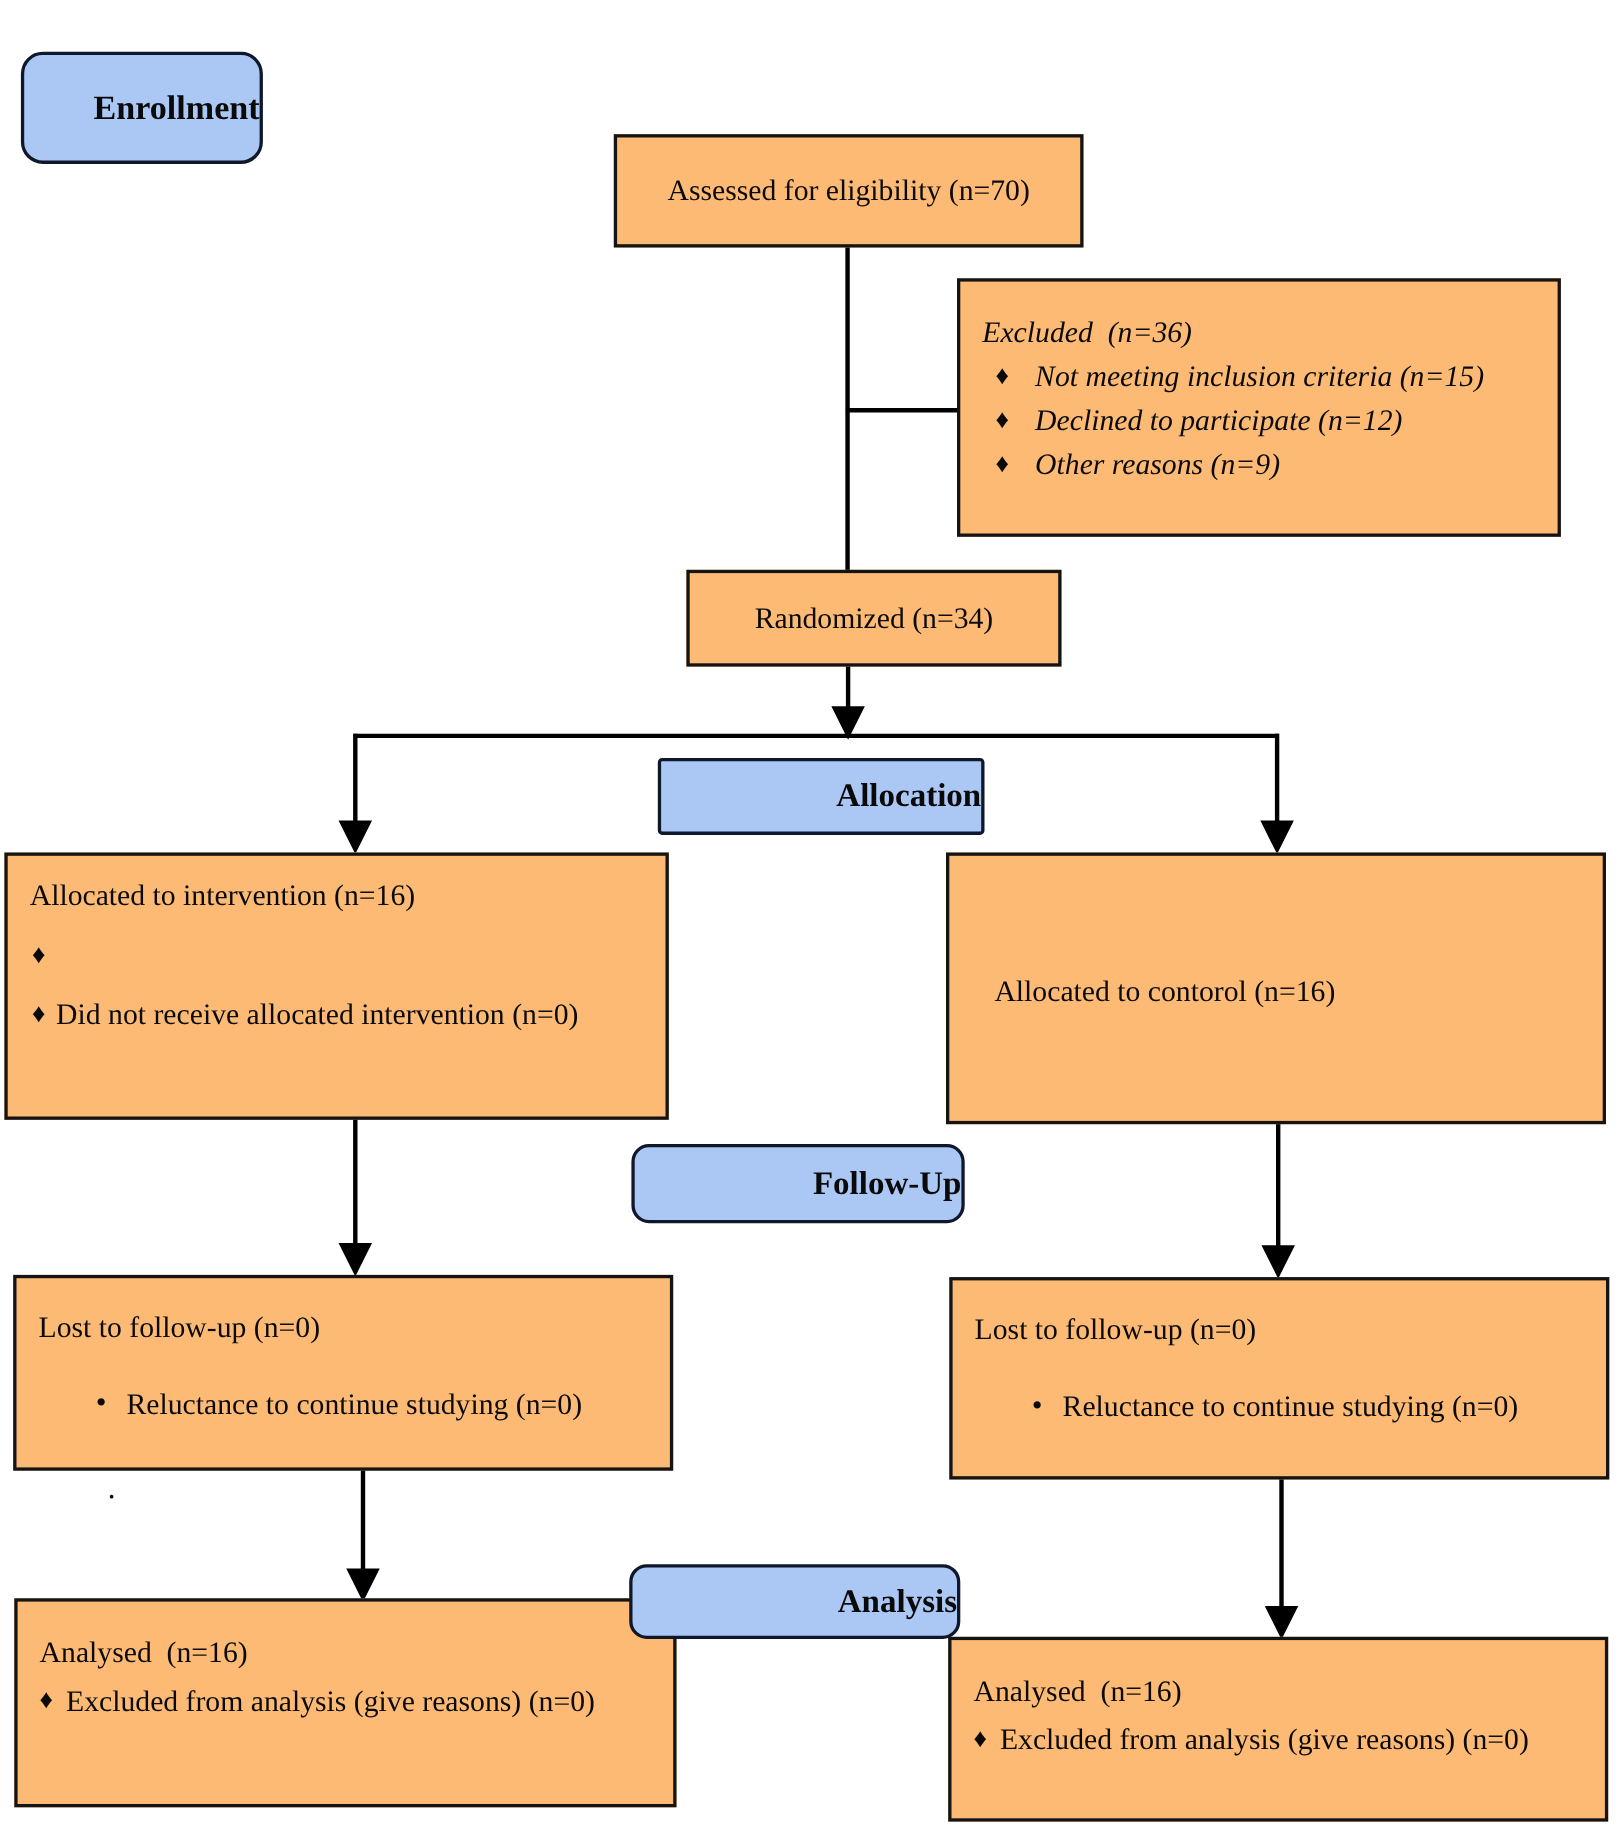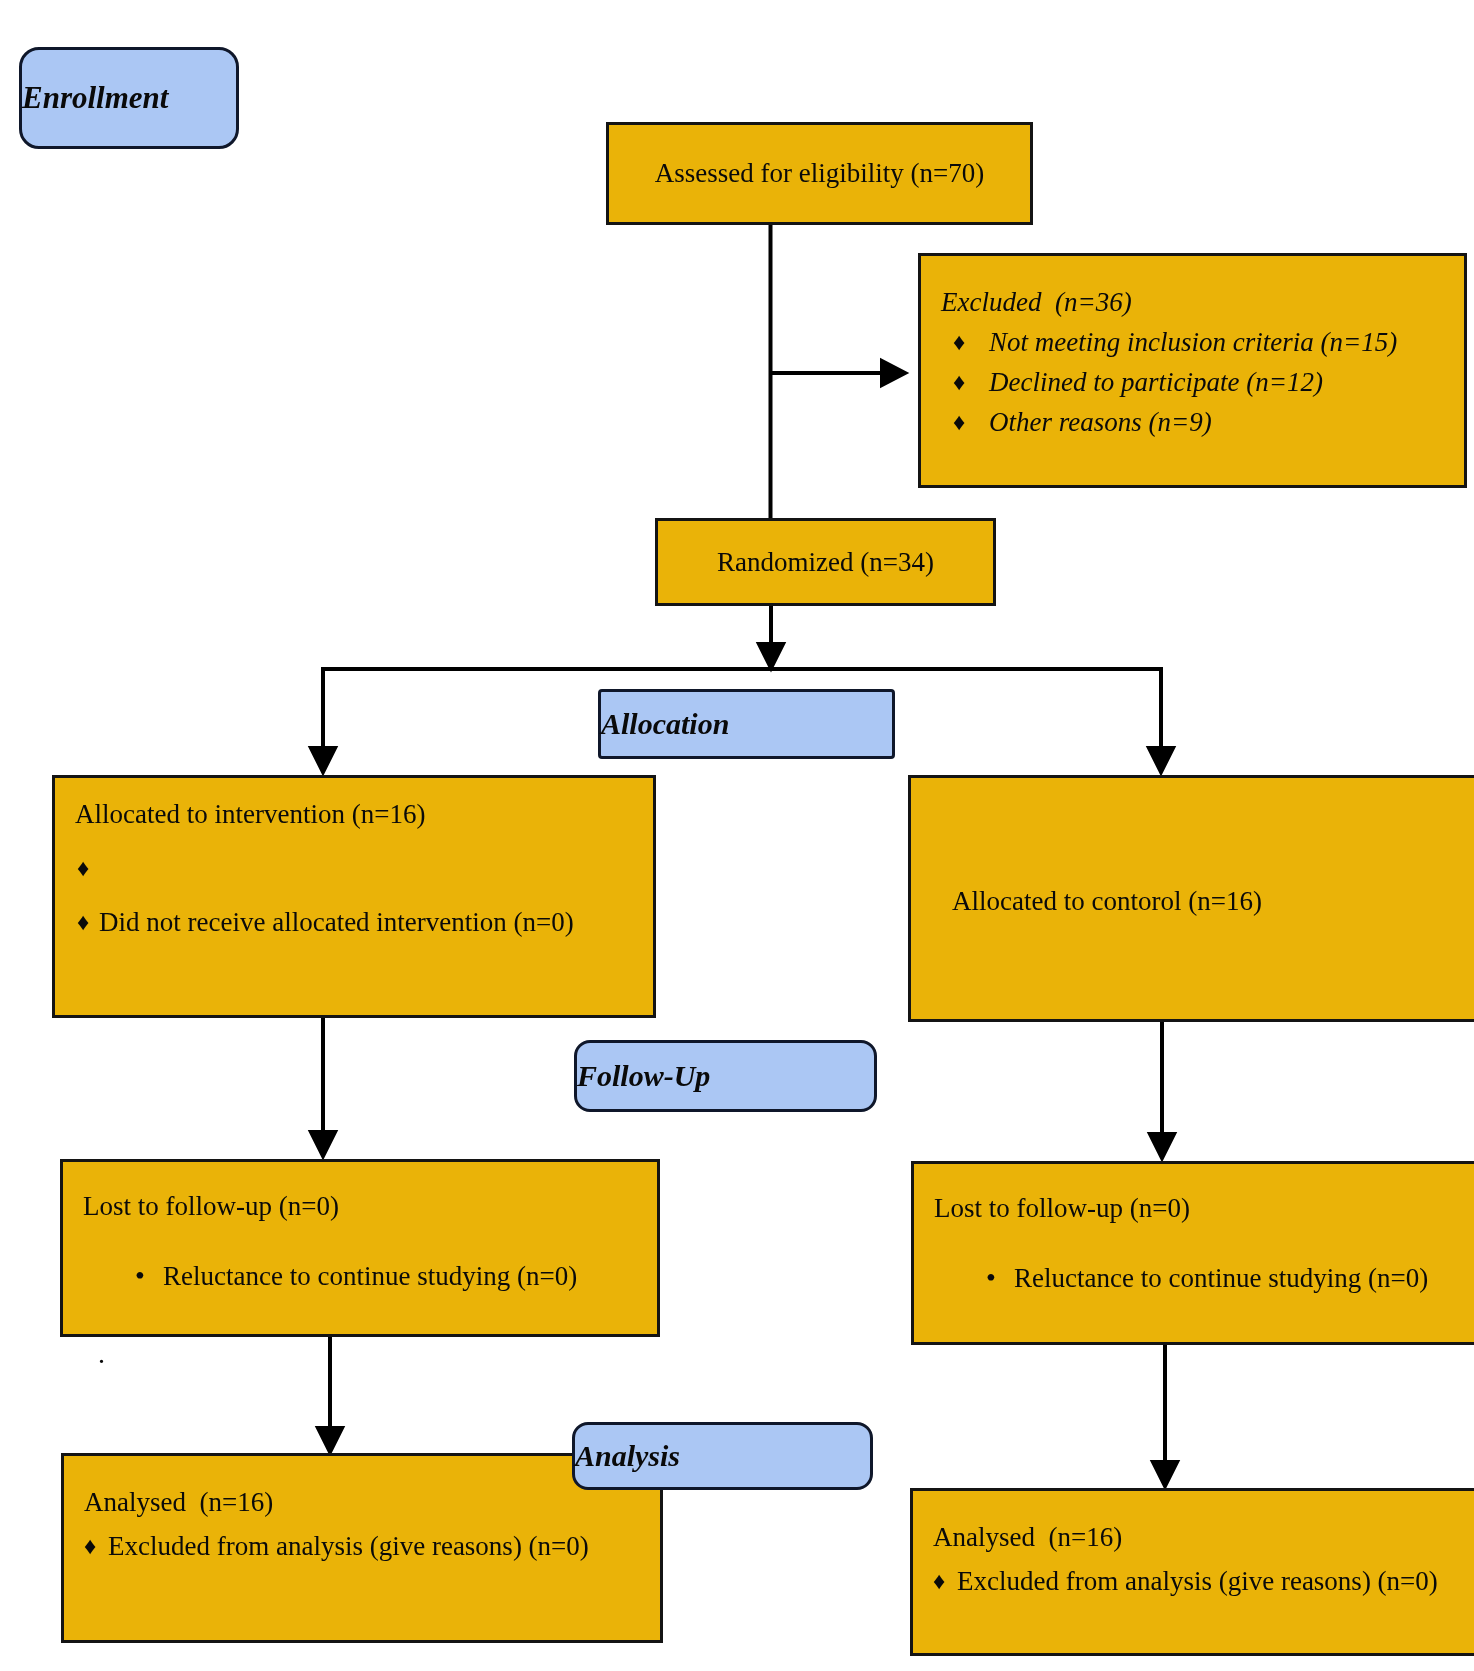--- a/index.html
+++ b/index.html
@@ -13,49 +13,48 @@
     position:relative;
     width:1474px;height:1671px;
     background:#ffffff;
     font-family:"Liberation Serif","DejaVu Serif",serif;
     color:#0a0a0a;
     overflow:hidden;
   }
   svg.connectors{position:absolute;left:0;top:0;z-index:1;}
   .pbox{
     position:absolute;z-index:2;
-    background:#eab308;
+    background:#fdba74;
     border:3px solid var(--box_border);
     box-sizing:border-box;
     font-size:27px;
     padding:0 18px 0 20px;
-    margin-left:48px;
   }
   .pbox.center{display:flex;align-items:center;justify-content:center;padding:0;}
   .stage{
     position:absolute;z-index:3;
     background:var(--stage_fill);
     border:3px solid var(--stage_border);
     border-radius:16px;
     box-sizing:border-box;
-    display:flex;align-items:center;justify-content:flex-start;
-    font-weight:bold;font-size:30px;font-style:italic;
+    display:flex;align-items:center;justify-content:flex-end;
+    font-weight:bold;font-size:30px;
   }
   .line40{line-height:40px;}
   [data-bind]{white-space:pre-wrap;}
   .row{display:flex;line-height:40px;}
   .bullet{display:inline-block;flex:0 0 auto;text-align:left;}
   .diamond{font-size:24px;width:24px;}
   .round{font-size:28px;width:28px;}
   
   #box-assessed{left:558px;top:122px;width:427px;height:103px;}
   #box-excluded{left:870px;top:253px;width:549px;height:235px;padding-top:26px;font-style:italic;}
   #box-excluded .row{margin-left:12px;}
   #box-excluded .diamond{width:36px;}
-  #box-randomized{left:607px;top:518px;width:341px;height:88px;}
+  #box-randomized{left:624px;top:518px;width:341px;height:88px;}
   #box-alloc-left{left:4px;top:775px;width:604px;height:243px;padding-top:16px;}
   #box-alloc-left .row{margin-top:14px;margin-left:2px;}
   #box-alloc-left .diamond{width:22px;}
   #box-alloc-right{left:860px;top:775px;width:600px;height:247px;padding-top:103px;padding-left:41px;}
   #box-followup-left{left:12px;top:1159px;width:600px;height:178px;padding-top:24px;}
   #box-followup-left .row{margin-top:30px;margin-left:52px;}
   #box-followup-right{left:863px;top:1161px;width:600px;height:184px;padding-top:24px;}
   #box-followup-right .row{margin-top:30px;margin-left:52px;}
   #box-analysed-left{left:13px;top:1453px;width:602px;height:190px;padding-top:26px;}
   #box-analysed-left .row{margin-top:4px;}

